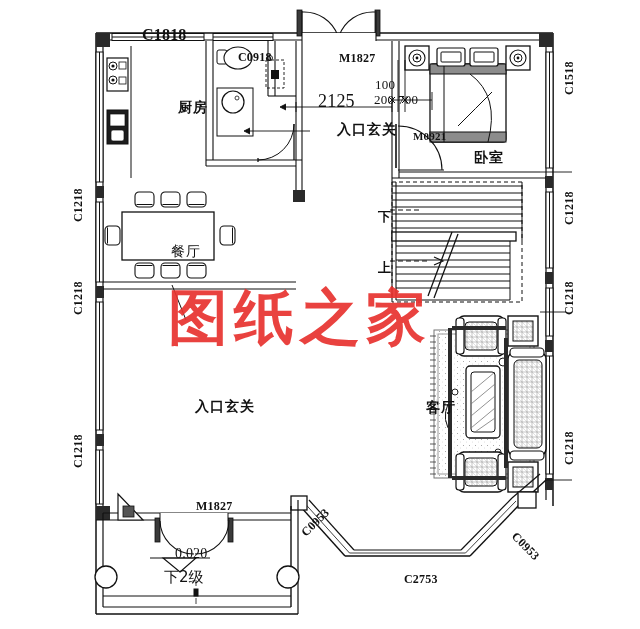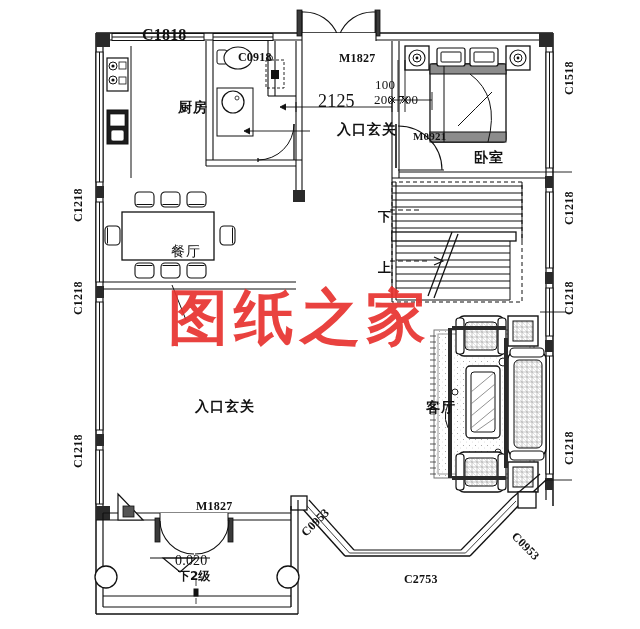--- a/index.html
+++ b/index.html
@@ -475,17 +475,17 @@
     <div class="lbl dimtxt" style="left: 518px; top: 530px; font-size: 12px; font-weight: 700; transform: rotate(45deg); transform-origin: left top;">C0953</div>
     <div class="lbl dimtxt" style="left: 339px; top: 52px; font-size: 12px; font-weight: 700; transform-origin: left top;">M1827</div>
     <div class="lbl dimtxt" style="left: 413px; top: 131px; font-size: 11px; font-weight: 700; transform-origin: left top;">M0921</div>
     <div class="lbl dimtxt" style="left: 196px; top: 500px; font-size: 12px; font-weight: 700; transform-origin: left top;">M1827</div>
     <div class="lbl dimtxt" style="left: 318px; top: 92px; font-size: 18px; transform-origin: left top;">2125</div>
     <div class="lbl dimtxt" style="left: 375px; top: 78px; font-size: 13px; transform-origin: left top;">100</div>
     <div class="lbl dimtxt" style="left: 374px; top: 93px; font-size: 13px; transform-origin: left top;">200</div>
     <div class="lbl dimtxt" style="left: 398px; top: 93px; font-size: 13px; transform-origin: left top;">700</div>
     <div class="lbl cn" style="left: 378px; top: 210px; font-size: 13px; font-weight: 600; transform-origin: left top;">下</div>
     <div class="lbl cn" style="left: 378px; top: 261px; font-size: 13px; font-weight: 600; transform-origin: left top;">上</div>
-    <div class="lbl dimtxt" style="left: 175px; top: 547px; font-size: 14px; font-weight: 400; transform-origin: left top; margin-top: 7px;">0.020</div>
-    <div class="lbl cn" style="left: 178px; top: 570px; font-size: 12px; font-weight: 700; transform-origin: left top;">下2级</div>
+    <div class="lbl dimtxt" style="left: 175px; top: 547px; font-size: 14px; font-weight: 400; transform-origin: left top;">0.020</div>
+    <div class="lbl cn" style="left: 164px; top: 570px; font-size: 15px; font-weight: 400; transform-origin: left top;">下2级</div>
   </div>
 
 <div class="watermark" style="left:168px; top:278px; font-size:60px;">图纸之家</div>
 
 </body></html>

